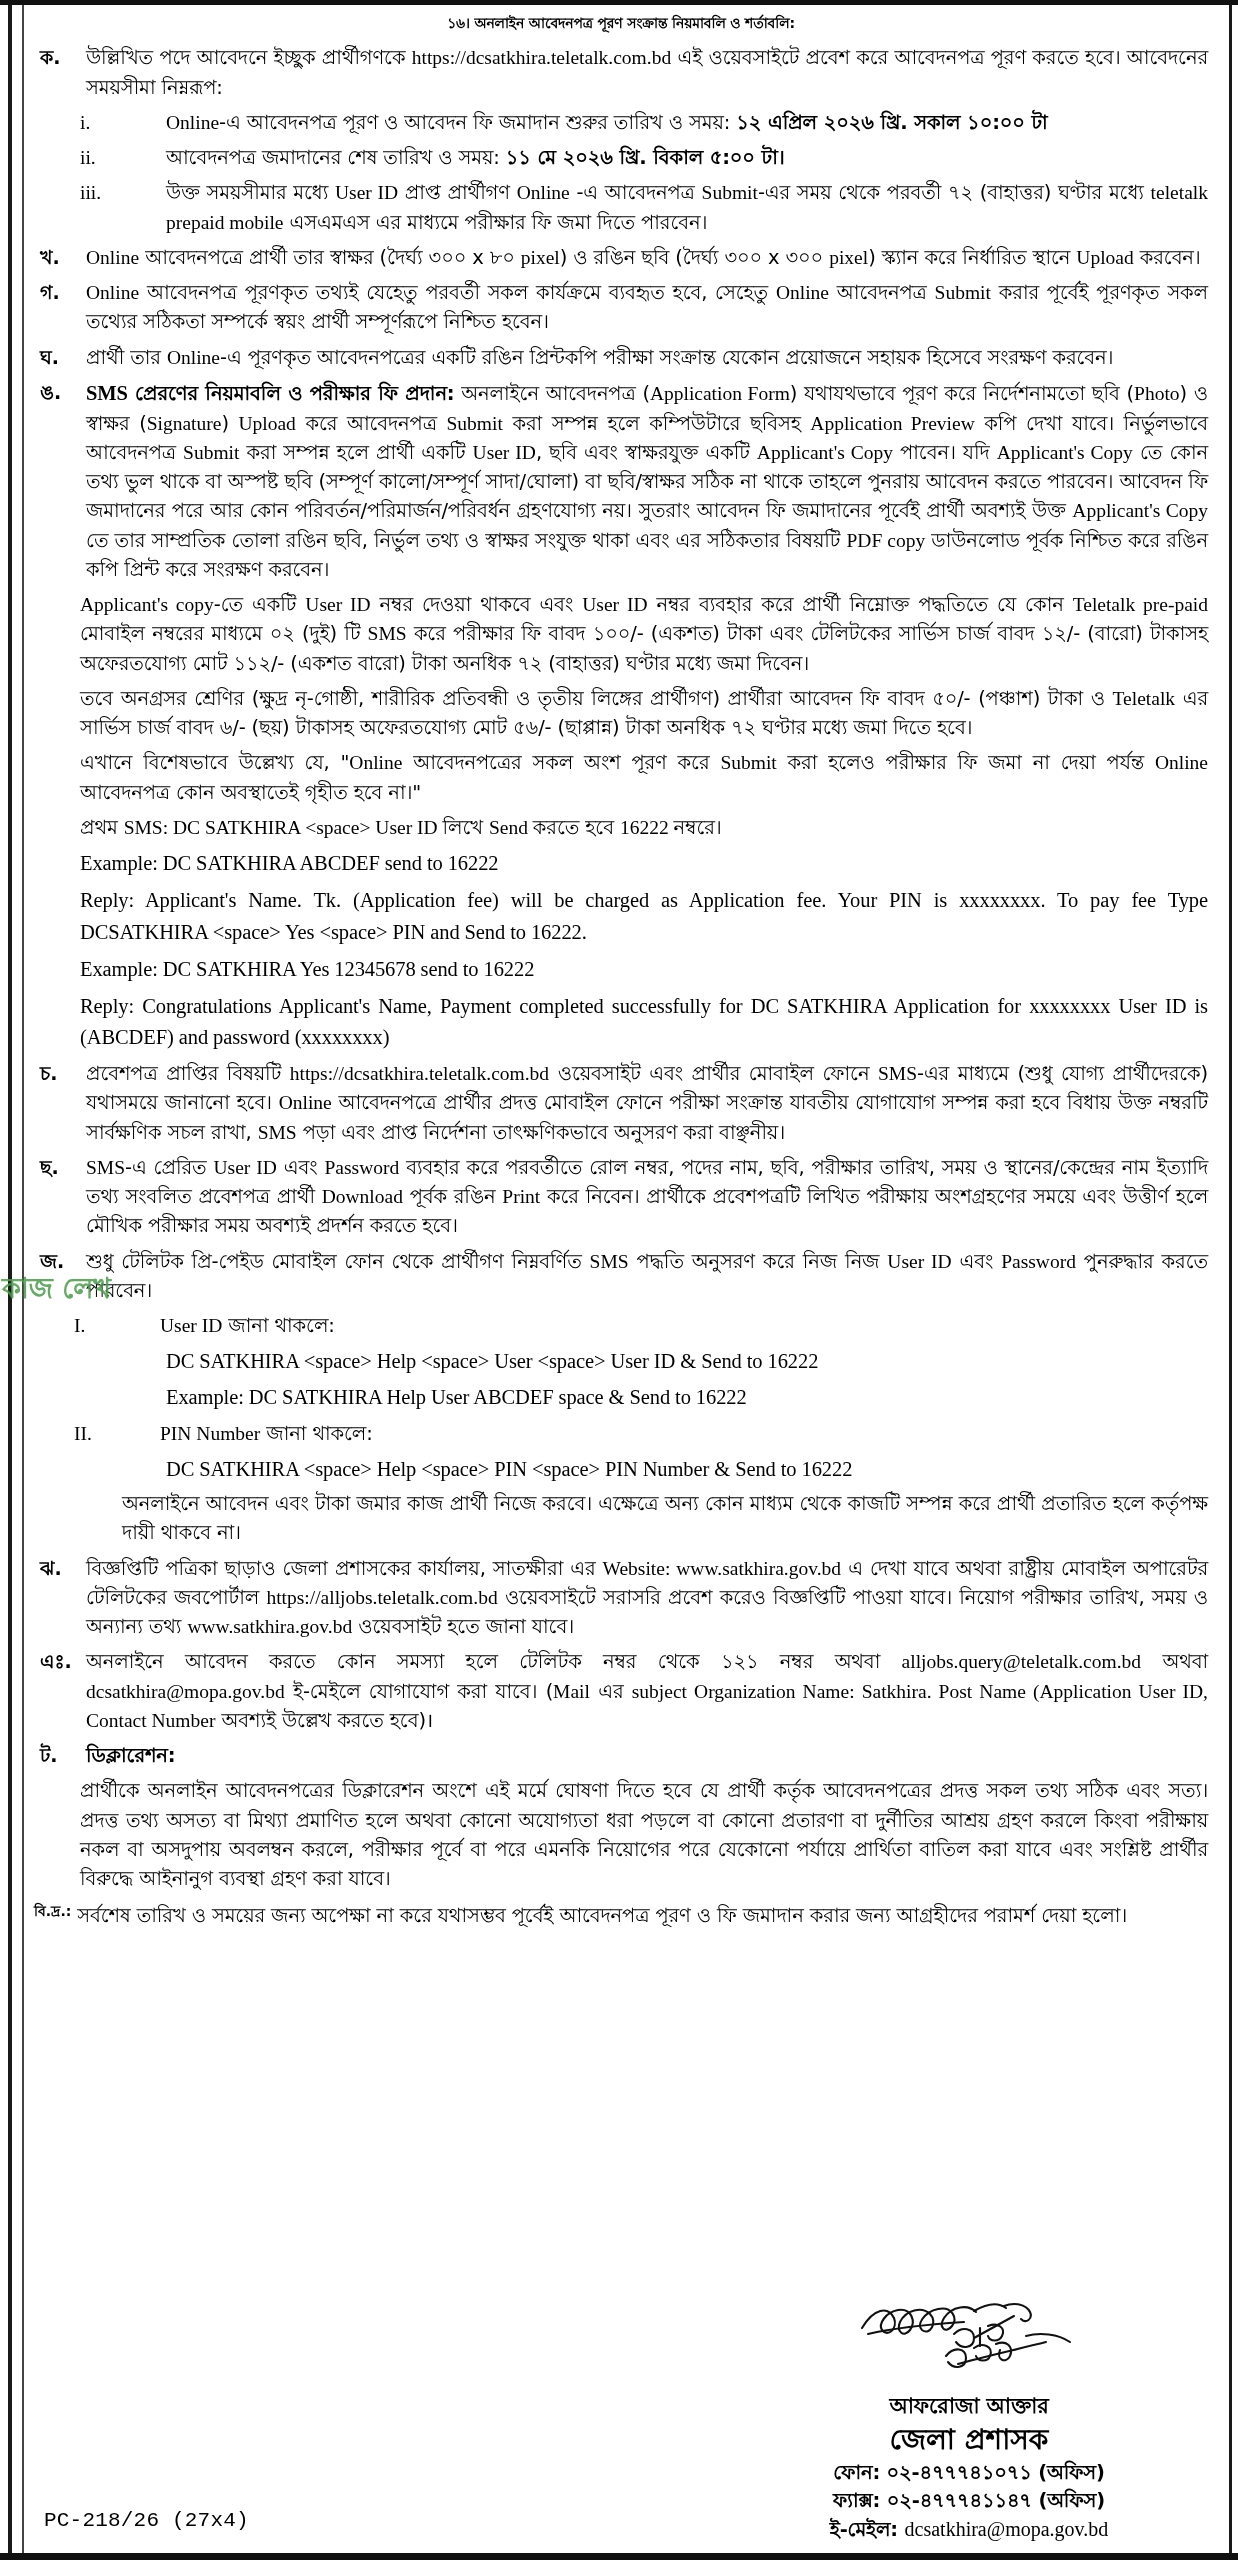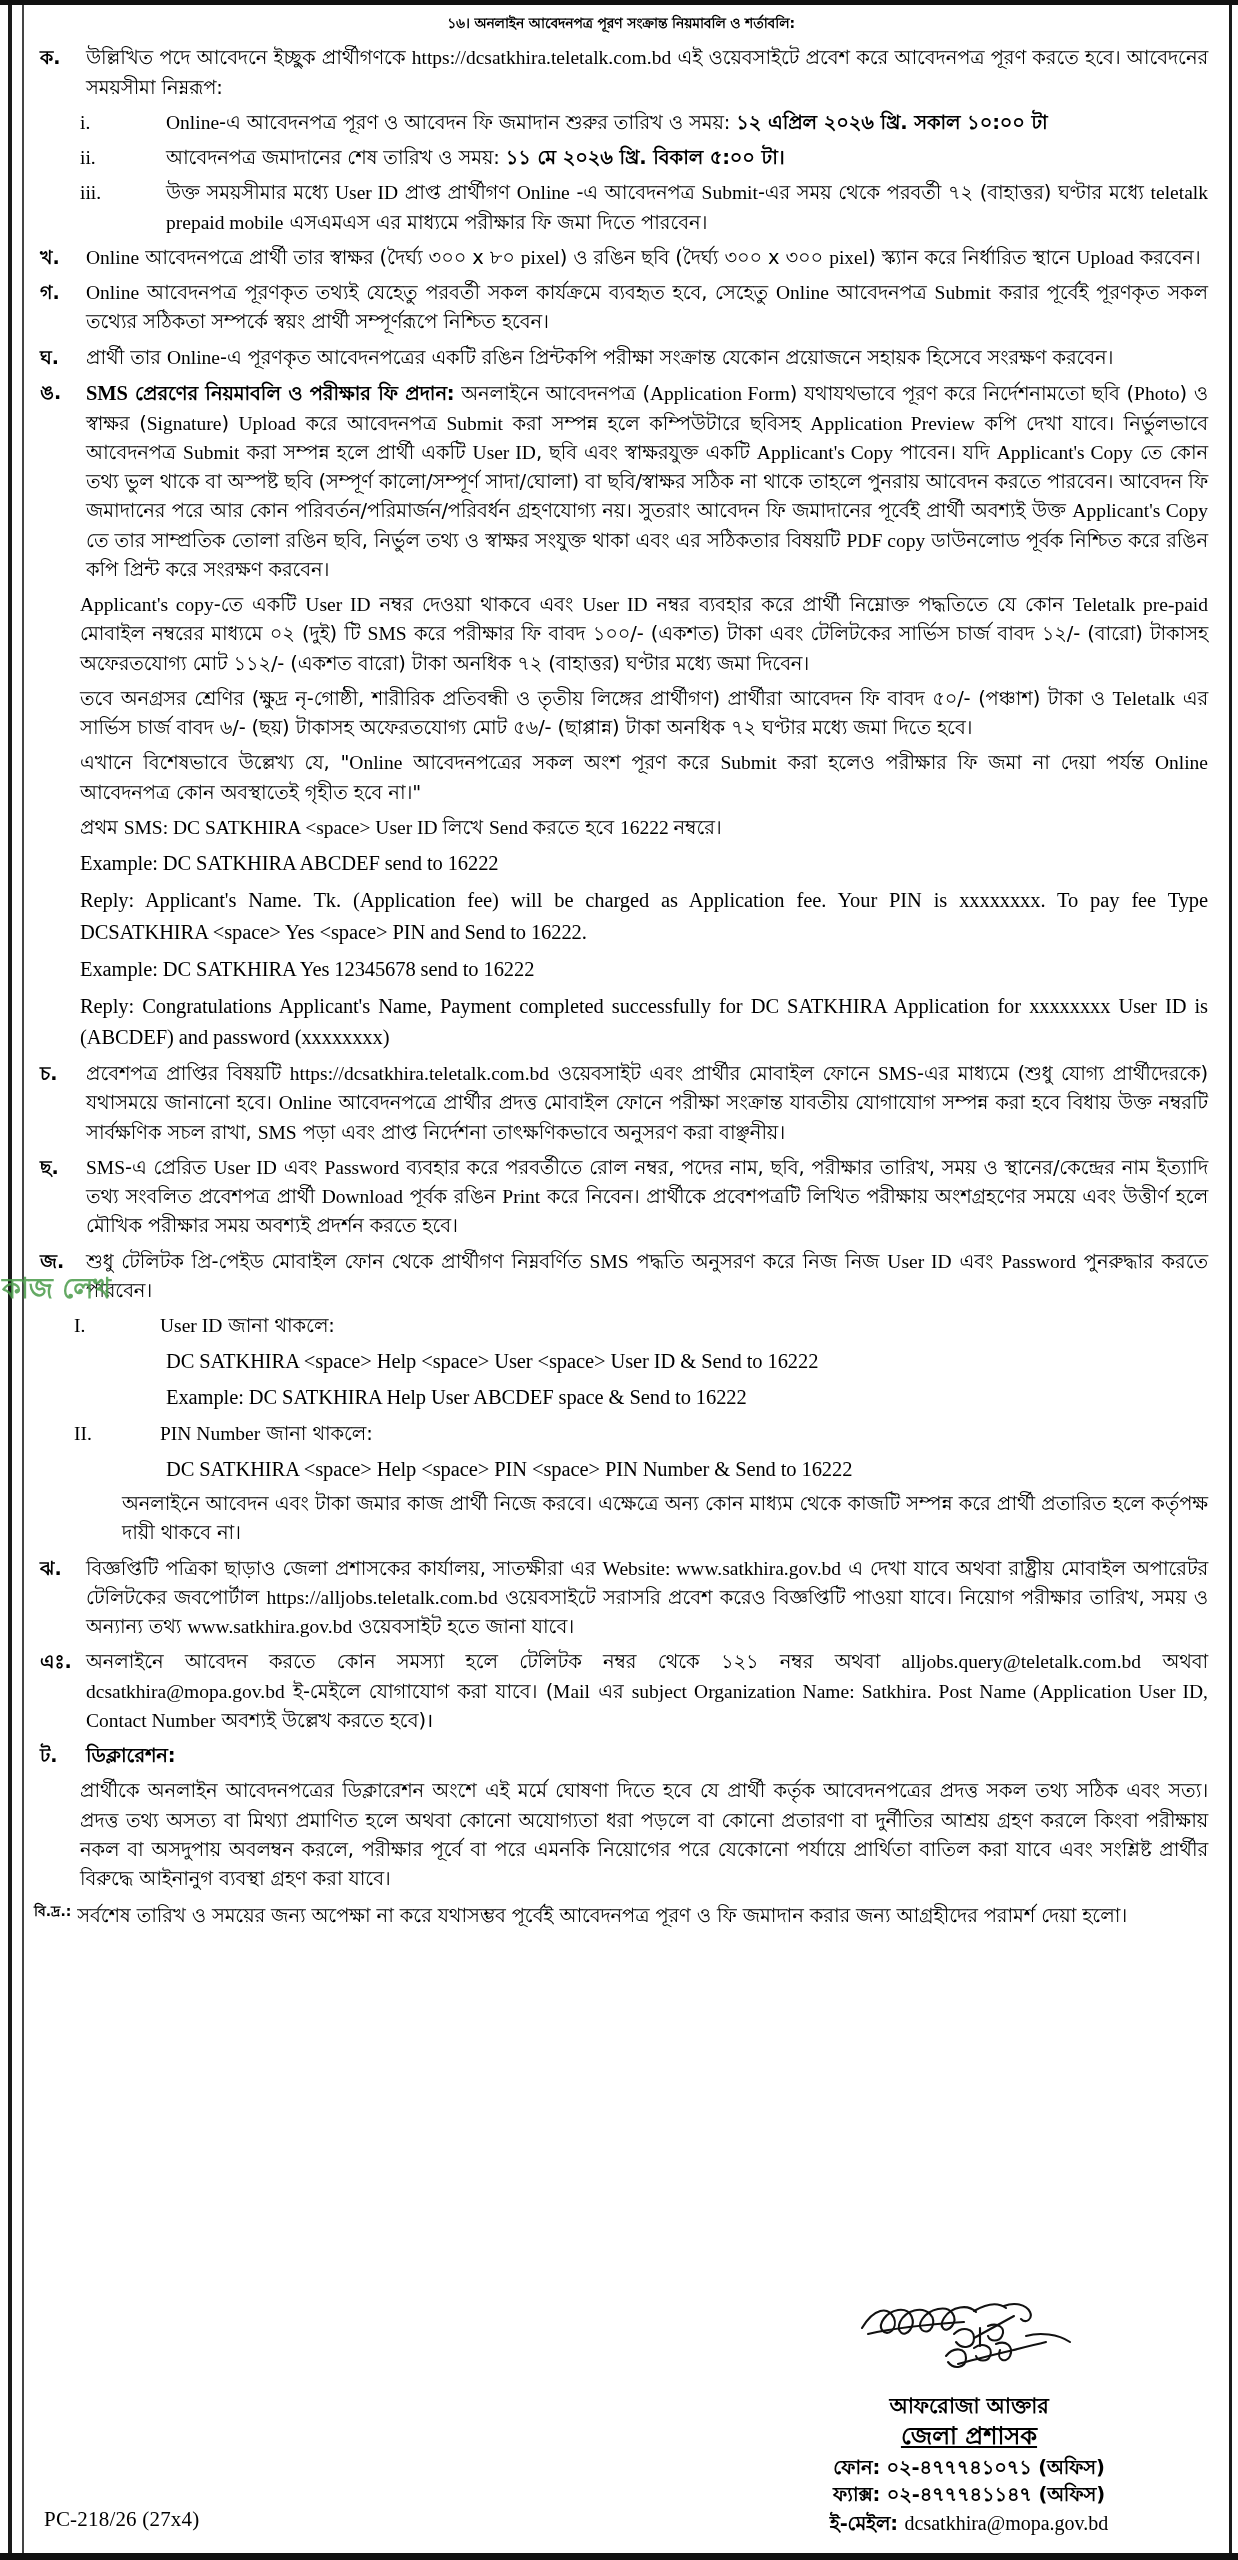--- a/index.html
+++ b/index.html
@@ -166,38 +166,37 @@
   .sig-name {
     font-family: "DejaVu Sans", "Liberation Sans", sans-serif;
     font-weight: 800;
     font-size: 21px;
     line-height: 1.34;
     letter-spacing: -0.2px;
   }
   .sig-role {
     font-family: "DejaVu Sans", "Liberation Sans", sans-serif;
     font-weight: 700;
-    font-size: 24px;
+    font-size: 28px;
     line-height: 1.4;
-    text-decoration: underline;
   }
   .sig-line {
     font-family: "DejaVu Sans", "Liberation Sans", sans-serif;
     font-weight: 700;
     font-size: 19.5px;
     line-height: 1.42;
     letter-spacing: -0.2px;
   }
   .sig-line .lat { font-weight: 400; font-size: 20px; }
 
   .pc-code {
     position: absolute;
     left: 44px;
     bottom: 28px;
-    font-family: Liberation Serif, serif;
+    font-family: Liberation Mono, monospace;
     font-size: 21px;
     letter-spacing: 0.2px;
   }
 
   
   .watermark {
     position: absolute;
     left: 2px;
     top: 1268px;
     font-family: "DejaVu Sans", "Liberation Sans", sans-serif;

